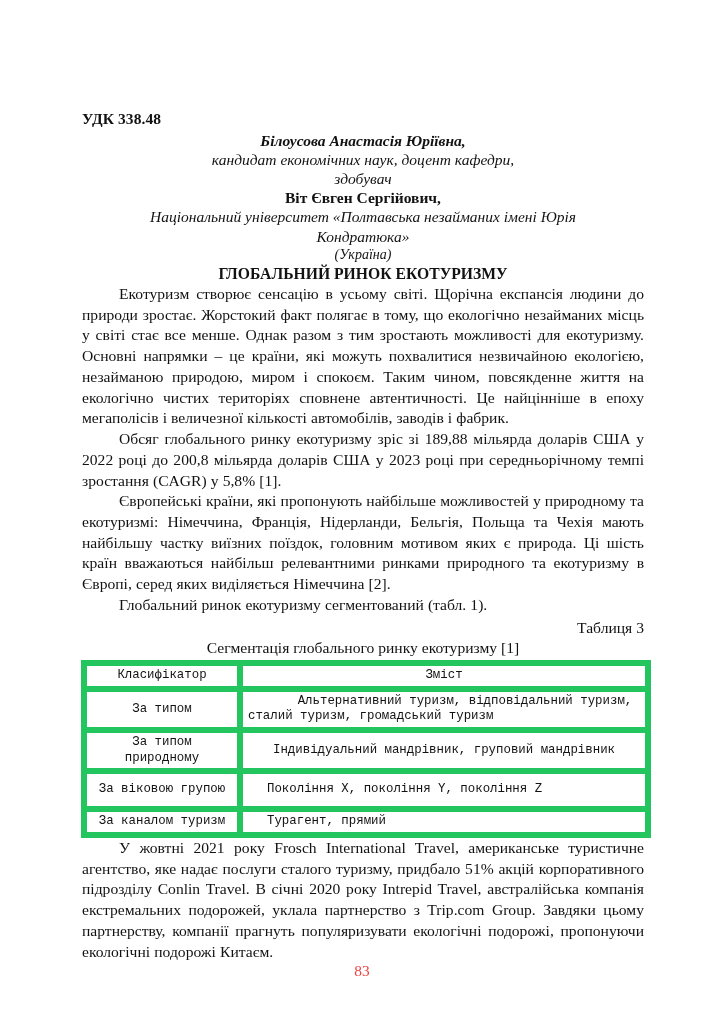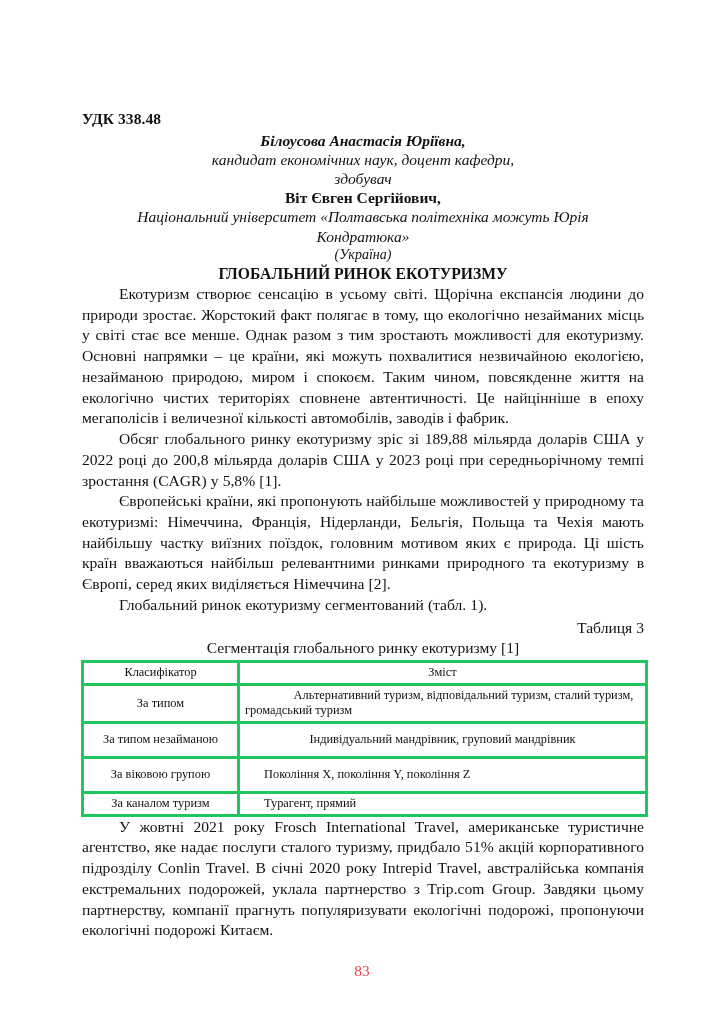--- a/index.html
+++ b/index.html
@@ -99,24 +99,25 @@
   
   table.seg {
     border-collapse: collapse;
     width: 564px;
     margin-left: -1px;
     table-layout: fixed;
     font-size: 12.4px;
     line-height: 1.26;
   }
   table.seg td, table.seg th {
-    border: 3px solid #22c55e;
+    border: 6px solid #22c55e;
     padding: 2px 5px;
     vertical-align: middle;
     font-weight: normal;
+    font-family: Liberation Mono, monospace;
   }
   table.seg col.c1 { width: 156px; }
   table.seg col.c2 { width: 408px; }
 
   td.classifier, th.hcell {
     text-align: center;
   }
   td.content {
     text-align: justify;
     text-align-last: left;
@@ -156,21 +157,21 @@
 <body>
 
 <div class="page">
 
   <div class="udk">УДК 338.48</div>
 
   <div class="center author-name">Білоусова Анастасія Юріївна,</div>
   <div class="center author-role">кандидат економічних наук, доцент кафедри,</div>
   <div class="center author-role">здобувач</div>
   <div class="center author-name2">Віт Євген Сергійович,</div>
-  <div class="center affiliation">Національний університет «Полтавська політехніка можуть Юрія</div>
+  <div class="center affiliation">Національний університет «Полтавська незайманих імені Юрія</div>
   <div class="center affiliation">Кондратюка»</div>
   <div class="center country">(Україна)</div>
 
   <div class="doc-title">ГЛОБАЛЬНИЙ РИНОК ЕКОТУРИЗМУ</div>
 
   <p class="body">Екотуризм створює сенсацію в усьому світі. Щорічна експансія людини до природи зростає. Жорстокий факт полягає в тому, що екологічно незайманих місць у світі стає все менше. Однак разом з тим зростають можливості для екотуризму. Основні напрямки – це країни, які можуть похвалитися незвичайною екологією, незайманою природою, миром і спокоєм. Таким чином, повсякденне життя на екологічно чистих територіях сповнене автентичності. Це найцінніше в епоху мегаполісів і величезної кількості автомобілів, заводів і фабрик.</p>
   <p class="body">Обсяг глобального ринку екотуризму зріс зі 189,88 мільярда доларів США у 2022 році до 200,8 мільярда доларів США у 2023 році при середньорічному темпі зростання (CAGR) у 5,8% [1].</p>
   <p class="body">Європейські країни, які пропонують найбільше можливостей у природному та екотуризмі: Німеччина, Франція, Нідерланди, Бельгія, Польща та Чехія мають найбільшу частку виїзних поїздок, головним мотивом яких є природа. Ці шість країн вважаються найбільш релевантними ринками природного та екотуризму в Європі, серед яких виділяється Німеччина [2].</p>
   <p class="body">Глобальний ринок екотуризму сегментований (табл. 1).</p>
 
@@ -187,21 +188,21 @@
         <th class="hcell">Класифікатор</th>
         <th class="hcell">Зміст</th>
       </tr>
     </thead>
     <tbody>
       <tr class="r-type">
         <td class="classifier">За типом</td>
         <td class="content indented">Альтернативний туризм, відповідальний туризм, сталий туризм, громадський туризм</td>
       </tr>
       <tr class="r-trav">
-        <td class="classifier">За типом незайманою</td>
+        <td class="classifier">За типом природному</td>
         <td class="content" style="text-align:center;text-align-last:center;">Індивідуальний мандрівник, груповий мандрівник</td>
       </tr>
       <tr class="r-age">
         <td class="classifier">За віковою групою</td>
         <td class="content" style="text-align-last:left;padding-left:24px;">Покоління X, покоління Y, покоління Z</td>
       </tr>
       <tr class="r-chan">
         <td class="classifier">За каналом туризм</td>
         <td class="content" style="text-align-last:left;padding-left:24px;">Турагент, прямий</td>
       </tr>

